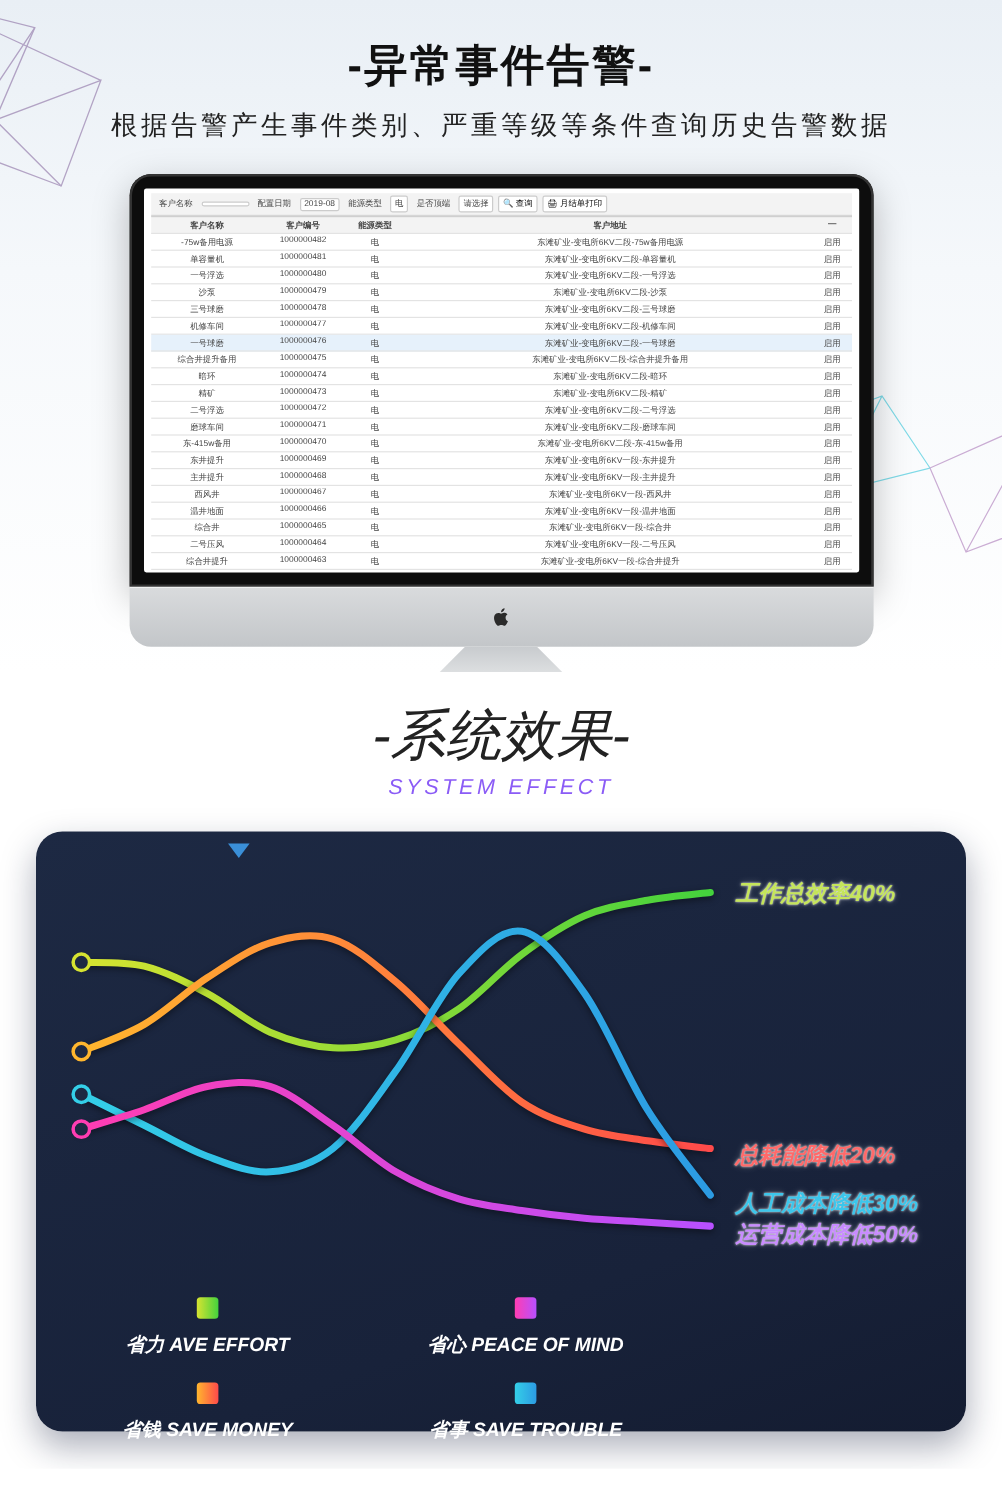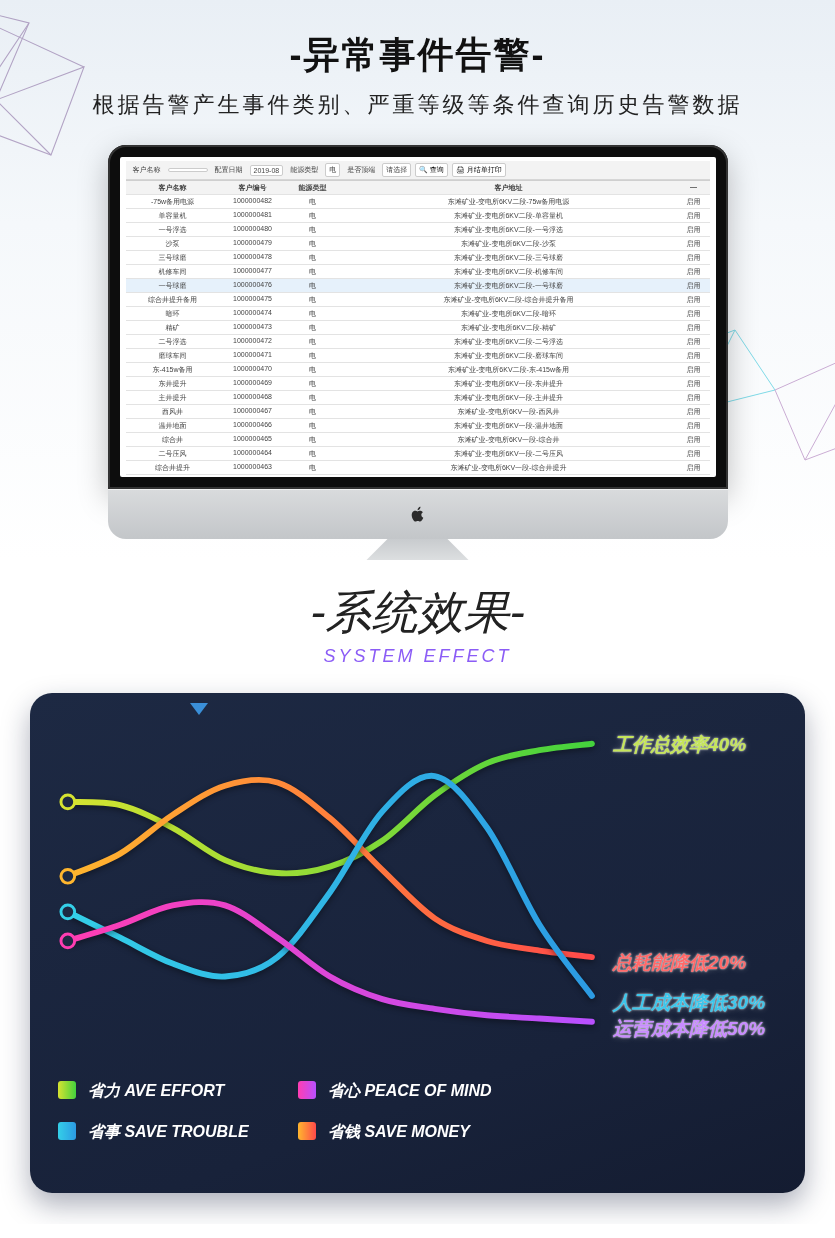--- a/index.html
+++ b/index.html
@@ -145,21 +145,21 @@
     text-shadow: 0 0 6px rgba(255,255,255,.3), 0 0 2px #fff;
   }
 
   .legend {
     margin-top: 10px;
     display: grid;
     grid-template-columns: 230px 280px;
     row-gap: 20px; column-gap: 10px;
     font-size: 16px; font-weight: 600; font-style: italic;
   }
-  .legend-item { display: flex; align-items: flex-start; gap: 12px; }
+  .legend-item { display: flex; align-items: center; gap: 12px; flex-direction: column; }
   .sw { width: 18px; height: 18px; border-radius: 3px; }
 </style>
 </head>
 <body>
 
 <div class="section-alarm">
   <svg class="deco l" viewBox="0 0 200 200">
     <g stroke="#8b6fa3" stroke-width="1" fill="none">
       <path d="M10 10 L90 30 L60 100 L140 70 L110 150 L30 120 Z"></path>
       <path d="M90 30 L30 120 M60 100 L110 150 M140 70 L10 10"></path>
@@ -407,22 +407,22 @@
     <div class="legend" id="legend">
         <div class="legend-item">
           <div class="sw" style="background: linear-gradient(90deg, rgb(214, 227, 49), rgb(68, 210, 61));"></div>
           <div>省力 AVE EFFORT</div>
         </div>
         <div class="legend-item">
           <div class="sw" style="background: linear-gradient(90deg, rgb(255, 61, 178), rgb(184, 80, 255));"></div>
           <div>省心 PEACE OF MIND</div>
         </div>
         <div class="legend-item">
+          <div class="sw" style="background: linear-gradient(90deg, rgb(255, 182, 46), rgb(255, 74, 74));"></div>
+          <div>省钱 SAVE MONEY</div>
+        </div>
+        <div class="legend-item">
           <div class="sw" style="background: linear-gradient(90deg, rgb(52, 207, 232), rgb(44, 155, 227));"></div>
           <div>省事 SAVE TROUBLE</div>
-        </div>
-        <div class="legend-item">
-          <div class="sw" style="background: linear-gradient(90deg, rgb(255, 182, 46), rgb(255, 74, 74));"></div>
-          <div>省钱 SAVE MONEY</div>
         </div>
       </div>
   </div>
 </div>
 
 </body></html>

